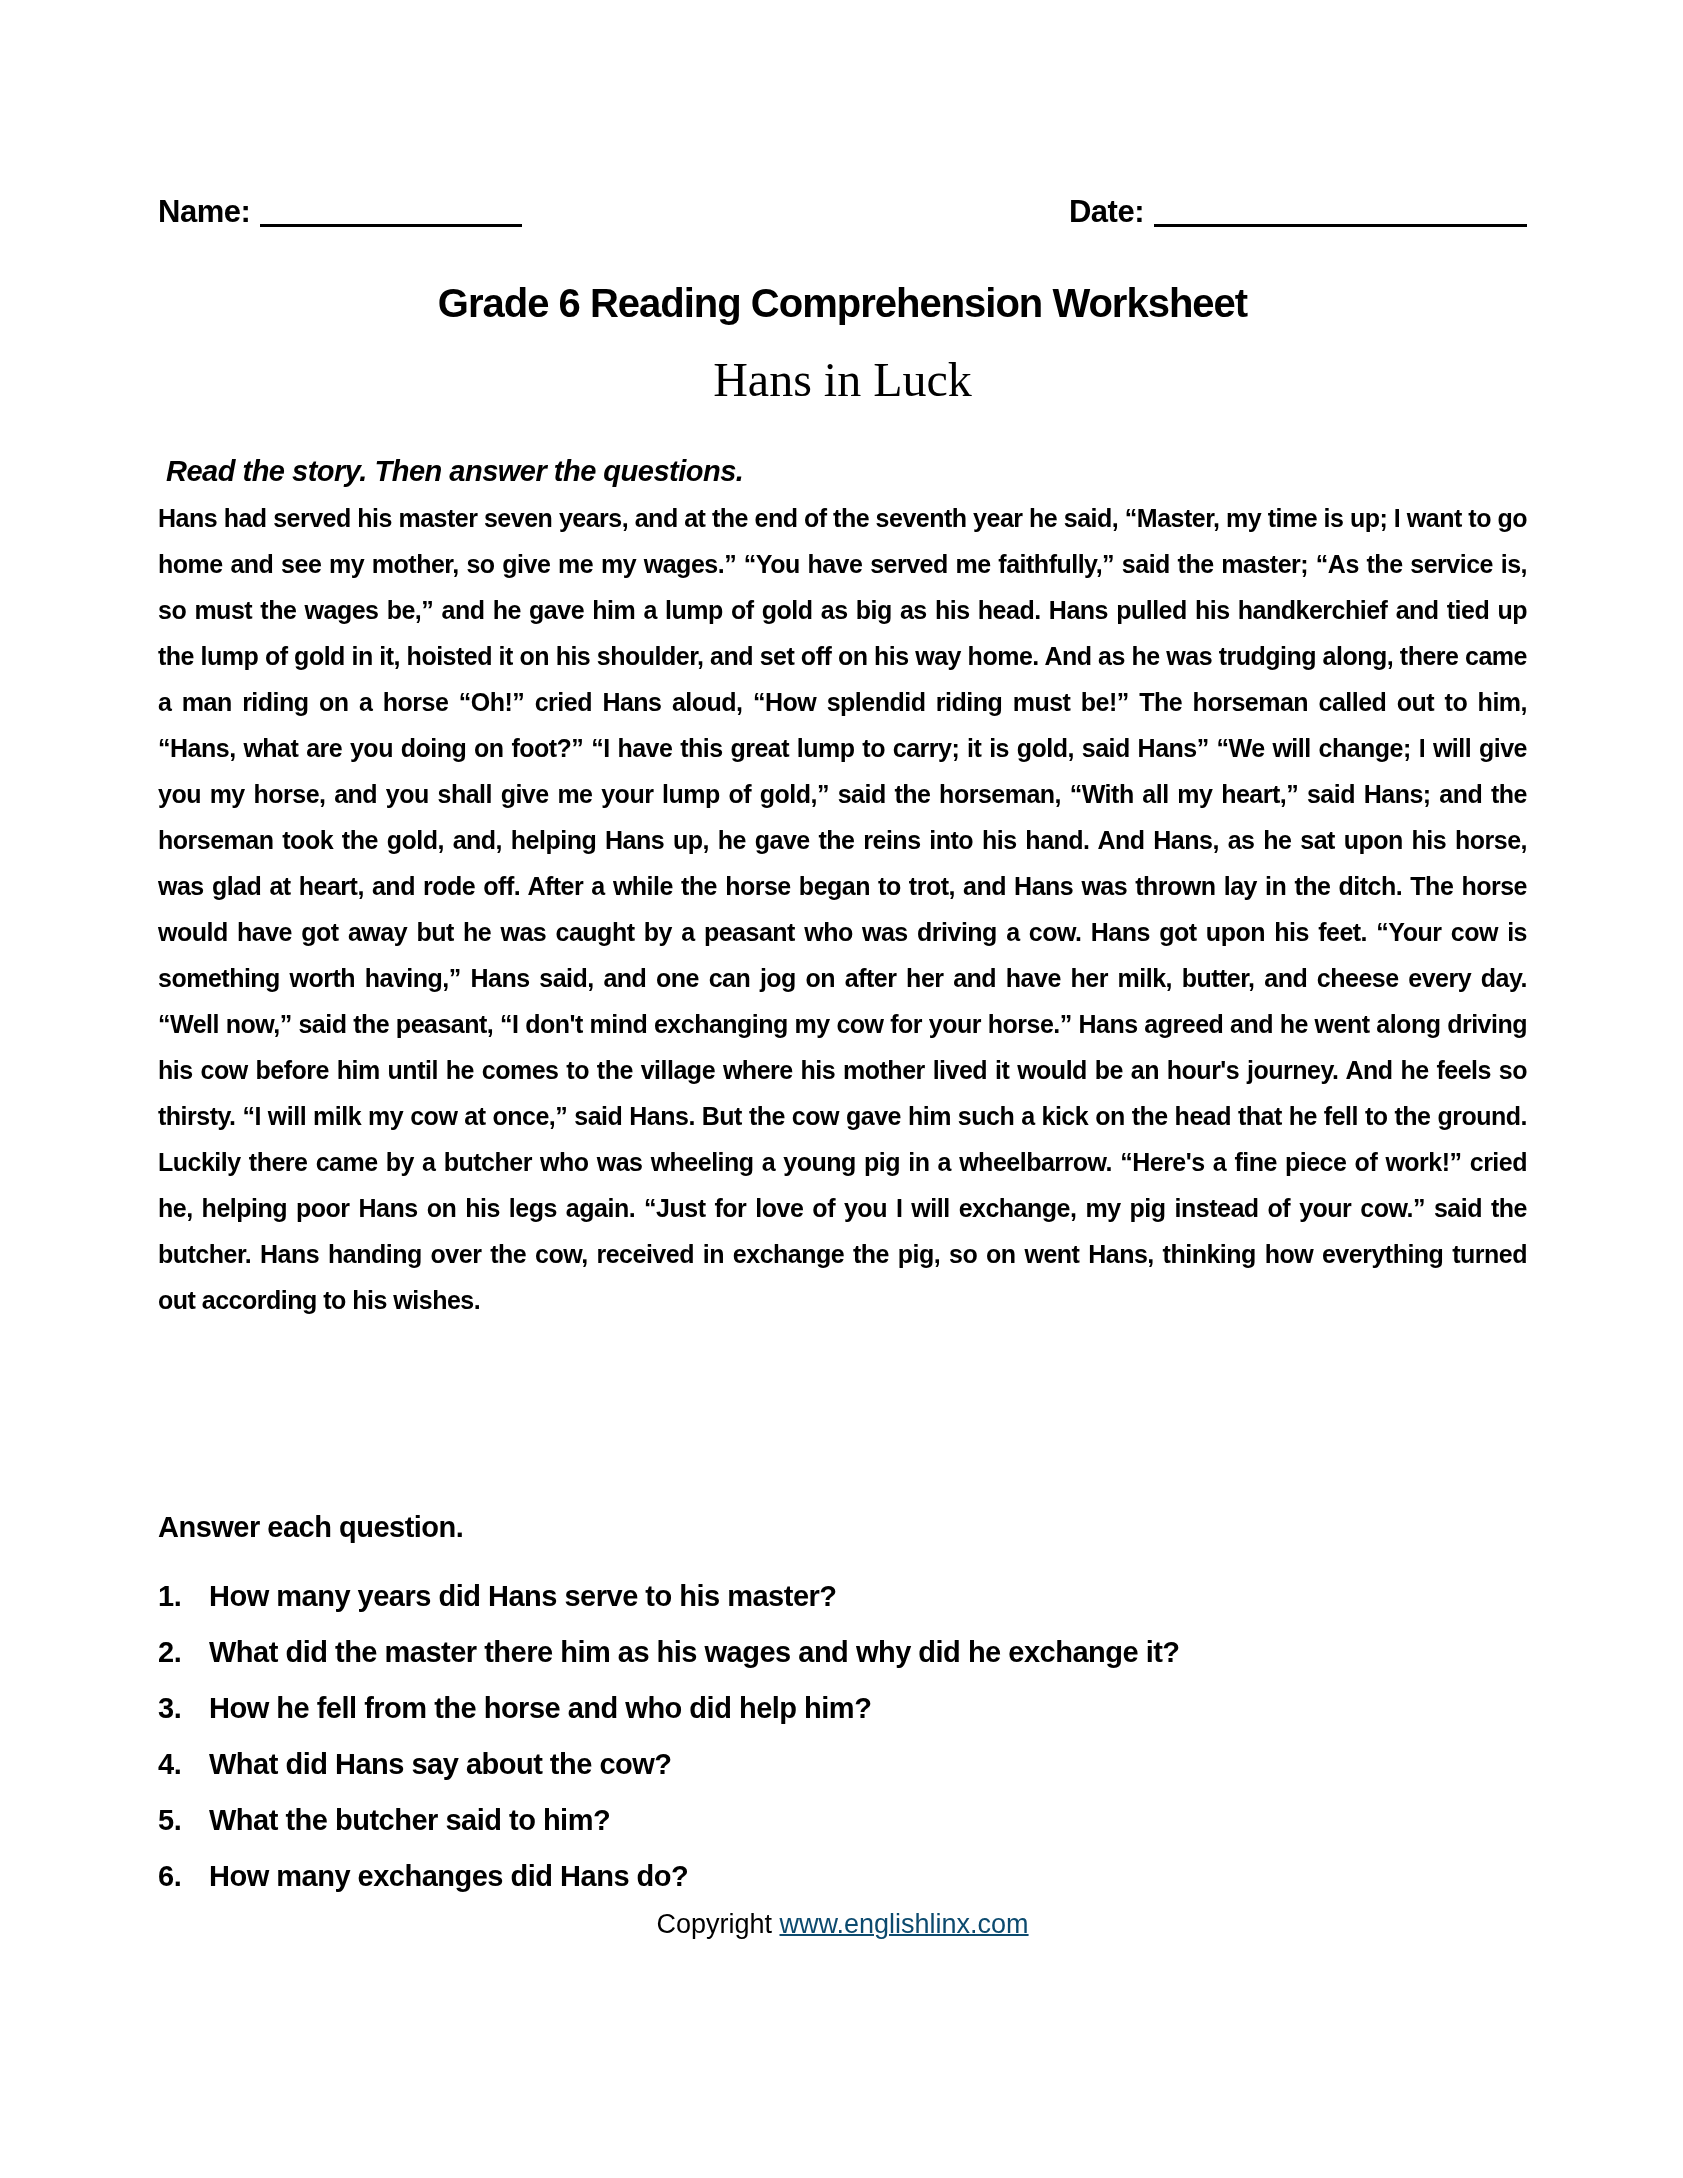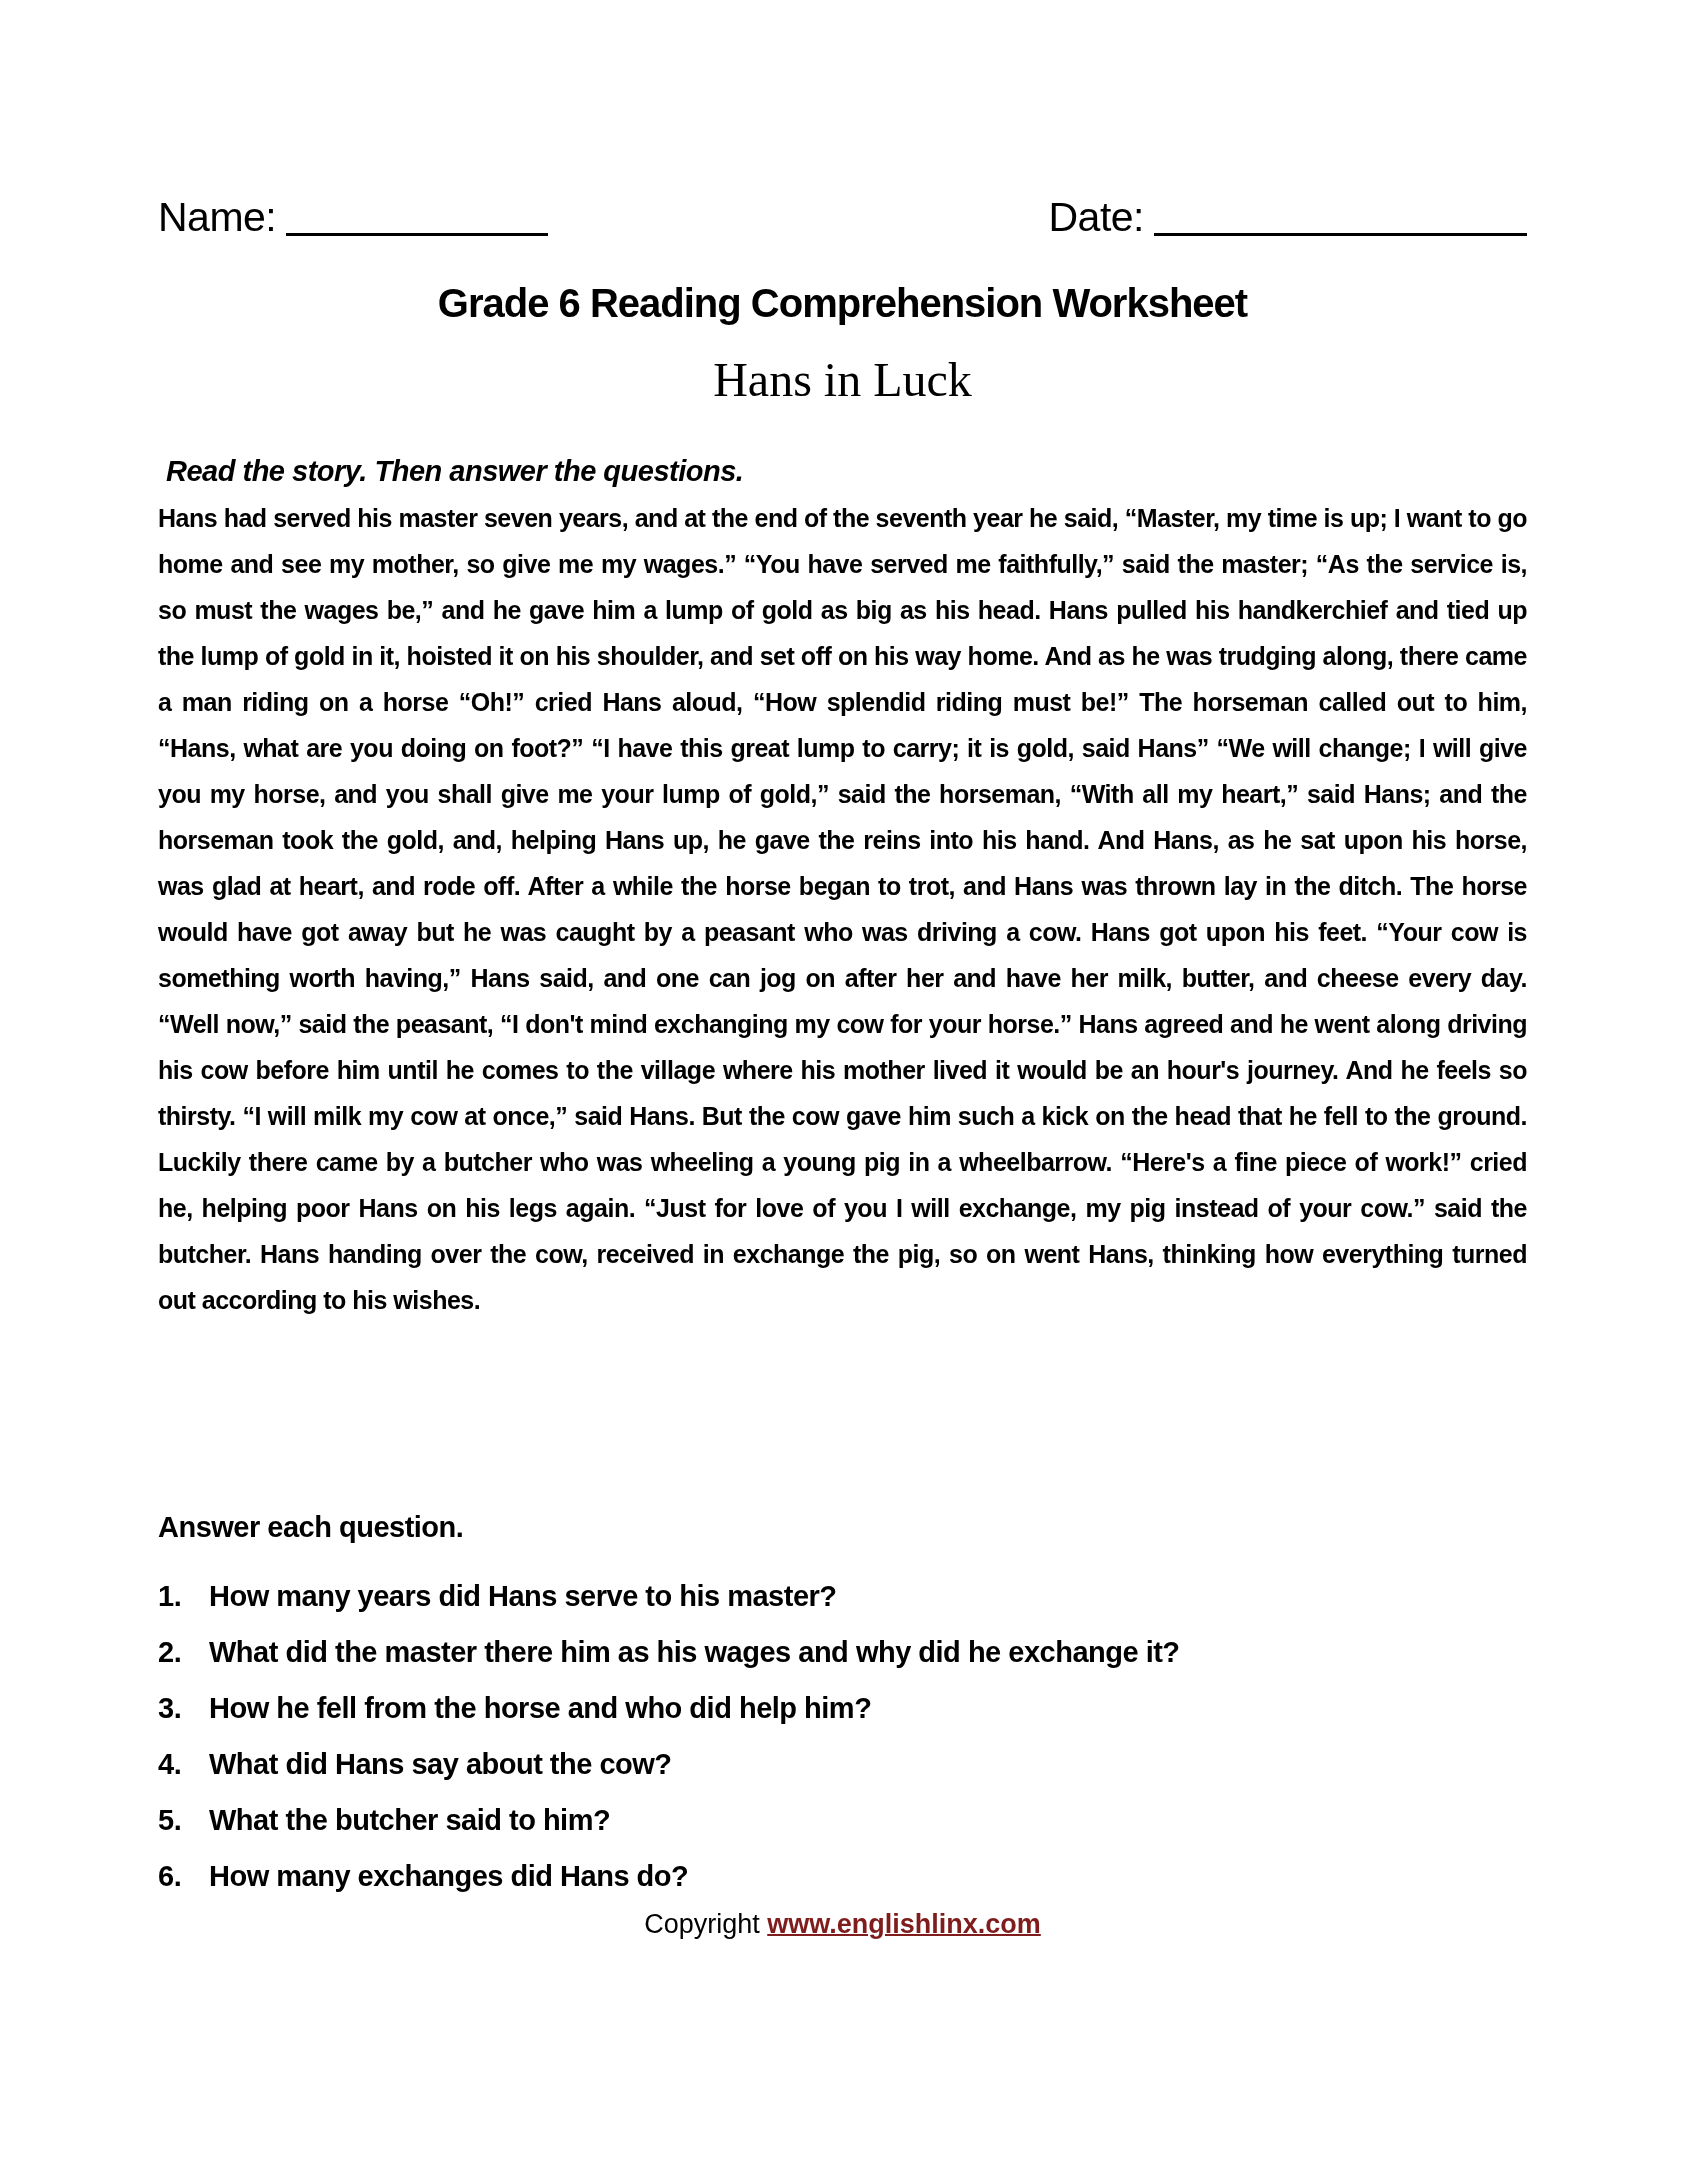--- a/index.html
+++ b/index.html
@@ -12,22 +12,22 @@
     overflow: hidden;
     position: relative;
   }
   .page { position: absolute; inset: 0; }
   .section { position: absolute; left: 158px; right: 156px; }
 
   .header-row {
     top: 194px;
     display: flex;
     justify-content: space-between;
-    font-size: 41px;
-    font-weight: normal;
+    font-size: 31px;
+    font-weight: bold;
     letter-spacing: -0.5px;
   }
   .blank {
     display: inline-block;
     border-bottom: 3px solid #000;
     margin-left: 10px;
     vertical-align: -5px;
     height: 26px;
   }
   .name-blank { width: 262px; }
@@ -91,24 +91,24 @@
   .qnum { flex: 0 0 51px; width: 51px; }
   .qtext { flex: 1; }
 
   .footer {
     top: 1909px;
     text-align: center;
     font-size: 27px;
     font-weight: normal;
   }
   .footer a {
-    color: #7f1d1d;
+    color: #0c4a6e;
     text-decoration: underline;
     text-decoration-thickness: 2px;
-    font-weight: bold;
+    font-weight: normal;
   }
 </style>
 </head>
 <body>
 
 <div class="page">
 
   <div class="section header-row">
     <div class="field">
       <span>Name:</span><span class="blank name-blank"></span>

